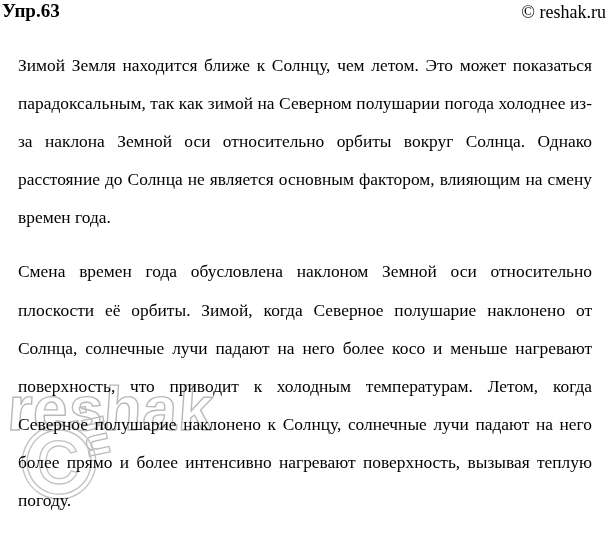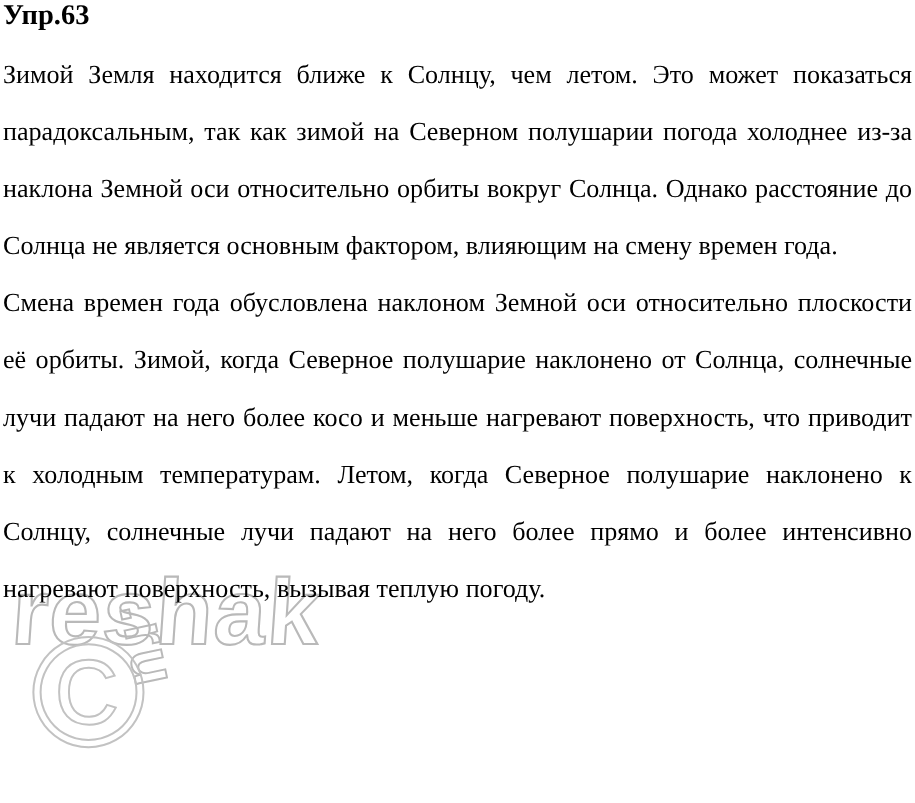--- a/index.html
+++ b/index.html
@@ -109,21 +109,21 @@
   }
 
   .body-text {
     position: absolute;
     left: 2px;
     top: 30px;
     width: 606px;
   }
 
   p.para {
-    margin: 0;
+    margin: 16px;
     padding: 0;
     text-align: justify;
     text-justify: inter-word;
     font-size: 17.4px;
     line-height: 38.1px;
     text-indent: 0;
     hyphens: none;
   }
 
   p.para:last-child {
@@ -138,20 +138,21 @@
   <div class="watermark-layer">
     <div class="wm-word">reshak</div>
     <div class="wm-ru">.ru</div>
     <div class="wm-copy">©</div>
   </div>
 
   <div class="content-layer">
 
     <div class="doc-header">
       <div class="exercise-title">Упр.63</div>
+      <div class="copyright">© reshak.ru</div>
     </div>
 
     <div class="body-text">
       <p class="para">Зимой Земля находится ближе к Солнцу, чем летом. Это может показаться парадоксальным, так как зимой на Северном полушарии погода холоднее из-за наклона Земной оси относительно орбиты вокруг Солнца. Однако расстояние до Солнца не является основным фактором, влияющим на смену времен года.</p>
       <p class="para">Смена времен года обусловлена наклоном Земной оси относительно плоскости её орбиты. Зимой, когда Северное полушарие наклонено от Солнца, солнечные лучи падают на него более косо и меньше нагревают поверхность, что приводит к холодным температурам. Летом, когда Северное полушарие наклонено к Солнцу, солнечные лучи падают на него более прямо и более интенсивно нагревают поверхность, вызывая теплую погоду.</p>
     </div>
 
   </div>
 </div>
 

